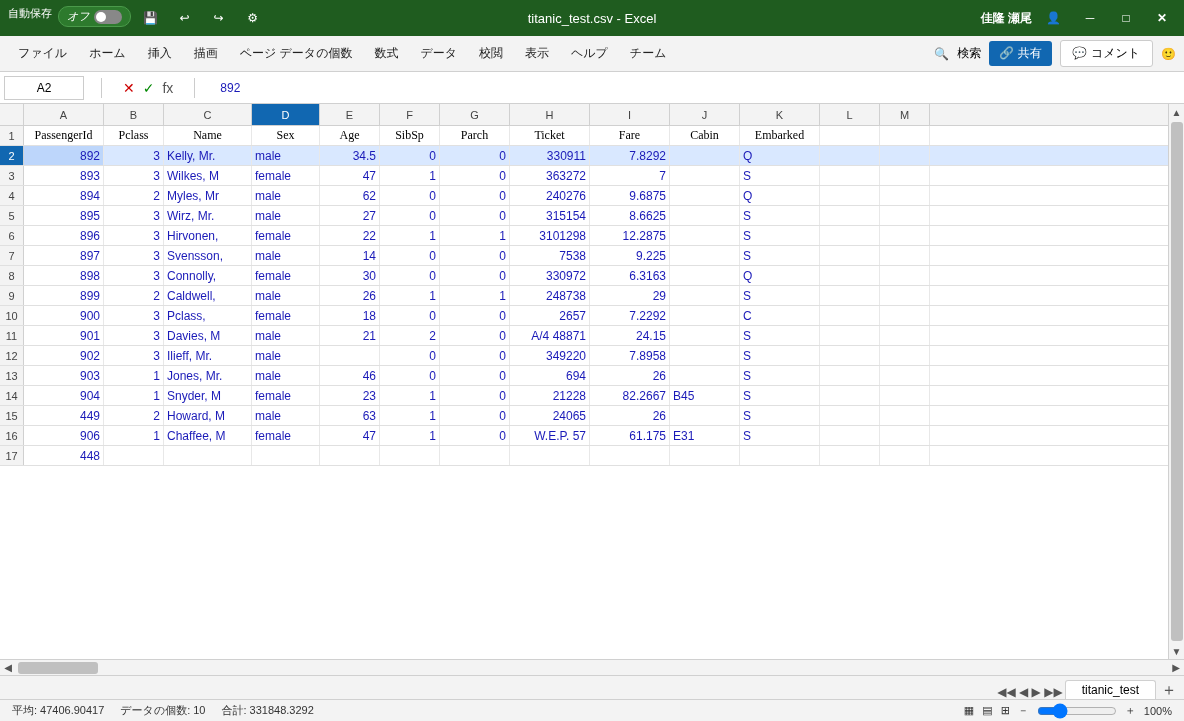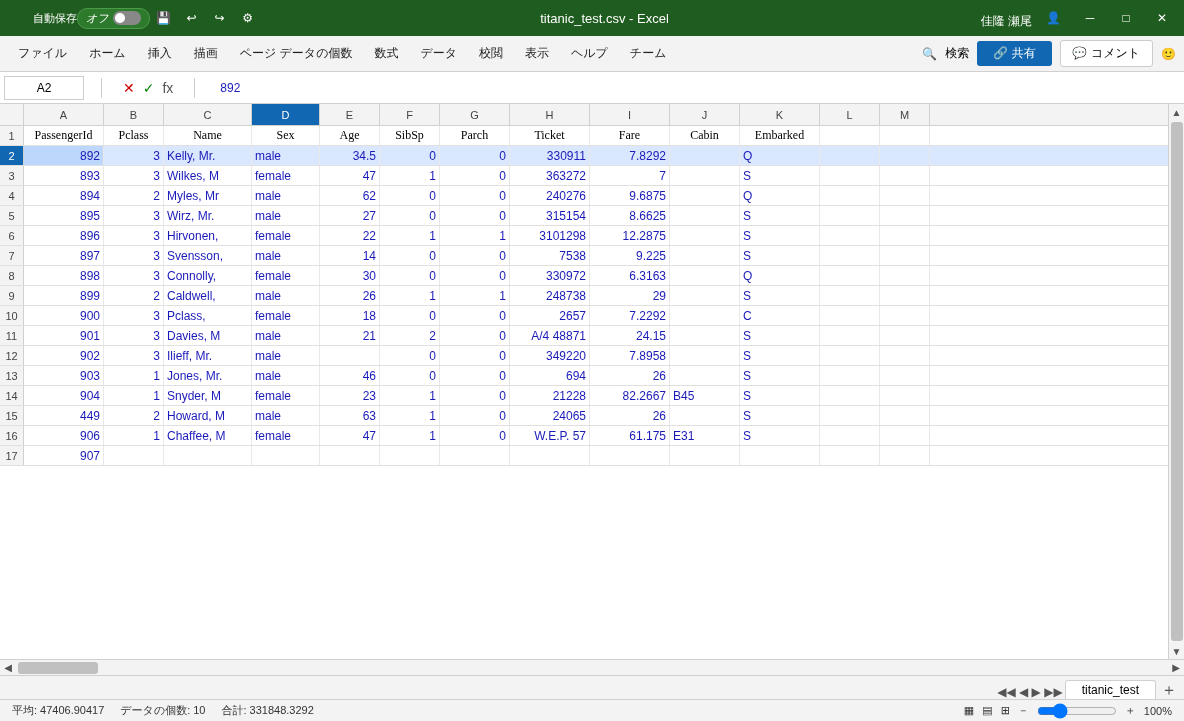--- a/index.html
+++ b/index.html
@@ -8,41 +8,41 @@
     
     .title-bar {
       background: #1f5c1f;
       color: white;
       height: 36px;
       display: flex;
       align-items: center;
       padding: 0 8px;
       gap: 8px;
     }
-    .title-bar-left { display: flex; align-items: center; gap: 0; flex: 1; margin-left: 25px; }
+    .title-bar-left { display: flex; align-items: flex-start; gap: 6px; flex: 1; }
     .title-bar-center { flex: 2; text-align: center; font-size: 13px; }
-    .title-bar-right { flex: 1; display: flex; align-items: flex-end; justify-content: flex-end; gap: 8px; }
+    .title-bar-right { flex: 1; display: flex; align-items: center; justify-content: flex-end; gap: 8px; font-weight: bold; }
     .title-btn { width: 28px; height: 24px; display: flex; align-items: center; justify-content: center; cursor: pointer; border-radius: 3px; }
     .autosave-badge { background: #2d7a2d; border: 1px solid #4a9a4a; border-radius: 10px; padding: 2px 8px; font-size: 11px; display: flex; align-items: center; gap: 4px; font-style: italic; }
     .toggle-off { background: #888; border-radius: 8px; width: 28px; height: 14px; position: relative; display: inline-block; }
     .toggle-off::after { content: ''; position: absolute; width: 10px; height: 10px; background: white; border-radius: 50%; top: 2px; left: 2px; }
 
     
     .menu-bar {
       background: #f3f3f3;
       height: 36px;
       display: flex;
       align-items: center;
       padding: 0 8px;
       gap: 2px;
       border-bottom: 1px solid #d0d0d0;
     }
     .menu-item { padding: 4px 10px; cursor: pointer; border-radius: 3px; font-size: 12px; color: #222; }
     .menu-right { margin-left: auto; display: flex; align-items: center; gap: 8px; }
-    .share-btn { background: #1167b1; color: white; padding: 4px 16px; border-radius: 3px; cursor: pointer; font-size: 12px; }
+    .share-btn { background: #1167b1; color: white; padding: 4px 10px; border-radius: 3px; cursor: pointer; font-size: 12px; }
     .comment-btn { background: #fff; border: 1px solid #ccc; padding: 4px 12px; border-radius: 3px; cursor: pointer; font-size: 12px; }
 
     
     .formula-bar {
       height: 32px;
       display: flex;
       align-items: center;
       border-bottom: 1px solid #d0d0d0;
       background: #fff;
       gap: 13px;
@@ -511,21 +511,21 @@
               <div class="cell w-g num">0</div>
               <div class="cell w-h num">W.E.P. 57</div>
               <div class="cell w-i num">61.175</div>
               <div class="cell w-j txt">E31</div>
               <div class="cell w-k txt">S</div>
               <div class="cell w-l"></div>
               <div class="cell w-m"></div>
             </div>
             <div class="data-row">
               <div class="row-num">17</div>
-              <div class="cell w-a num">907</div>
+              <div class="cell w-a num">448</div>
               <div class="cell w-b num"></div>
               <div class="cell w-c txt"></div>
               <div class="cell w-d txt"></div>
               <div class="cell w-e num"></div>
               <div class="cell w-f num"></div>
               <div class="cell w-g num"></div>
               <div class="cell w-h num"></div>
               <div class="cell w-i num"></div>
               <div class="cell w-j txt"></div>
               <div class="cell w-k txt"></div>

